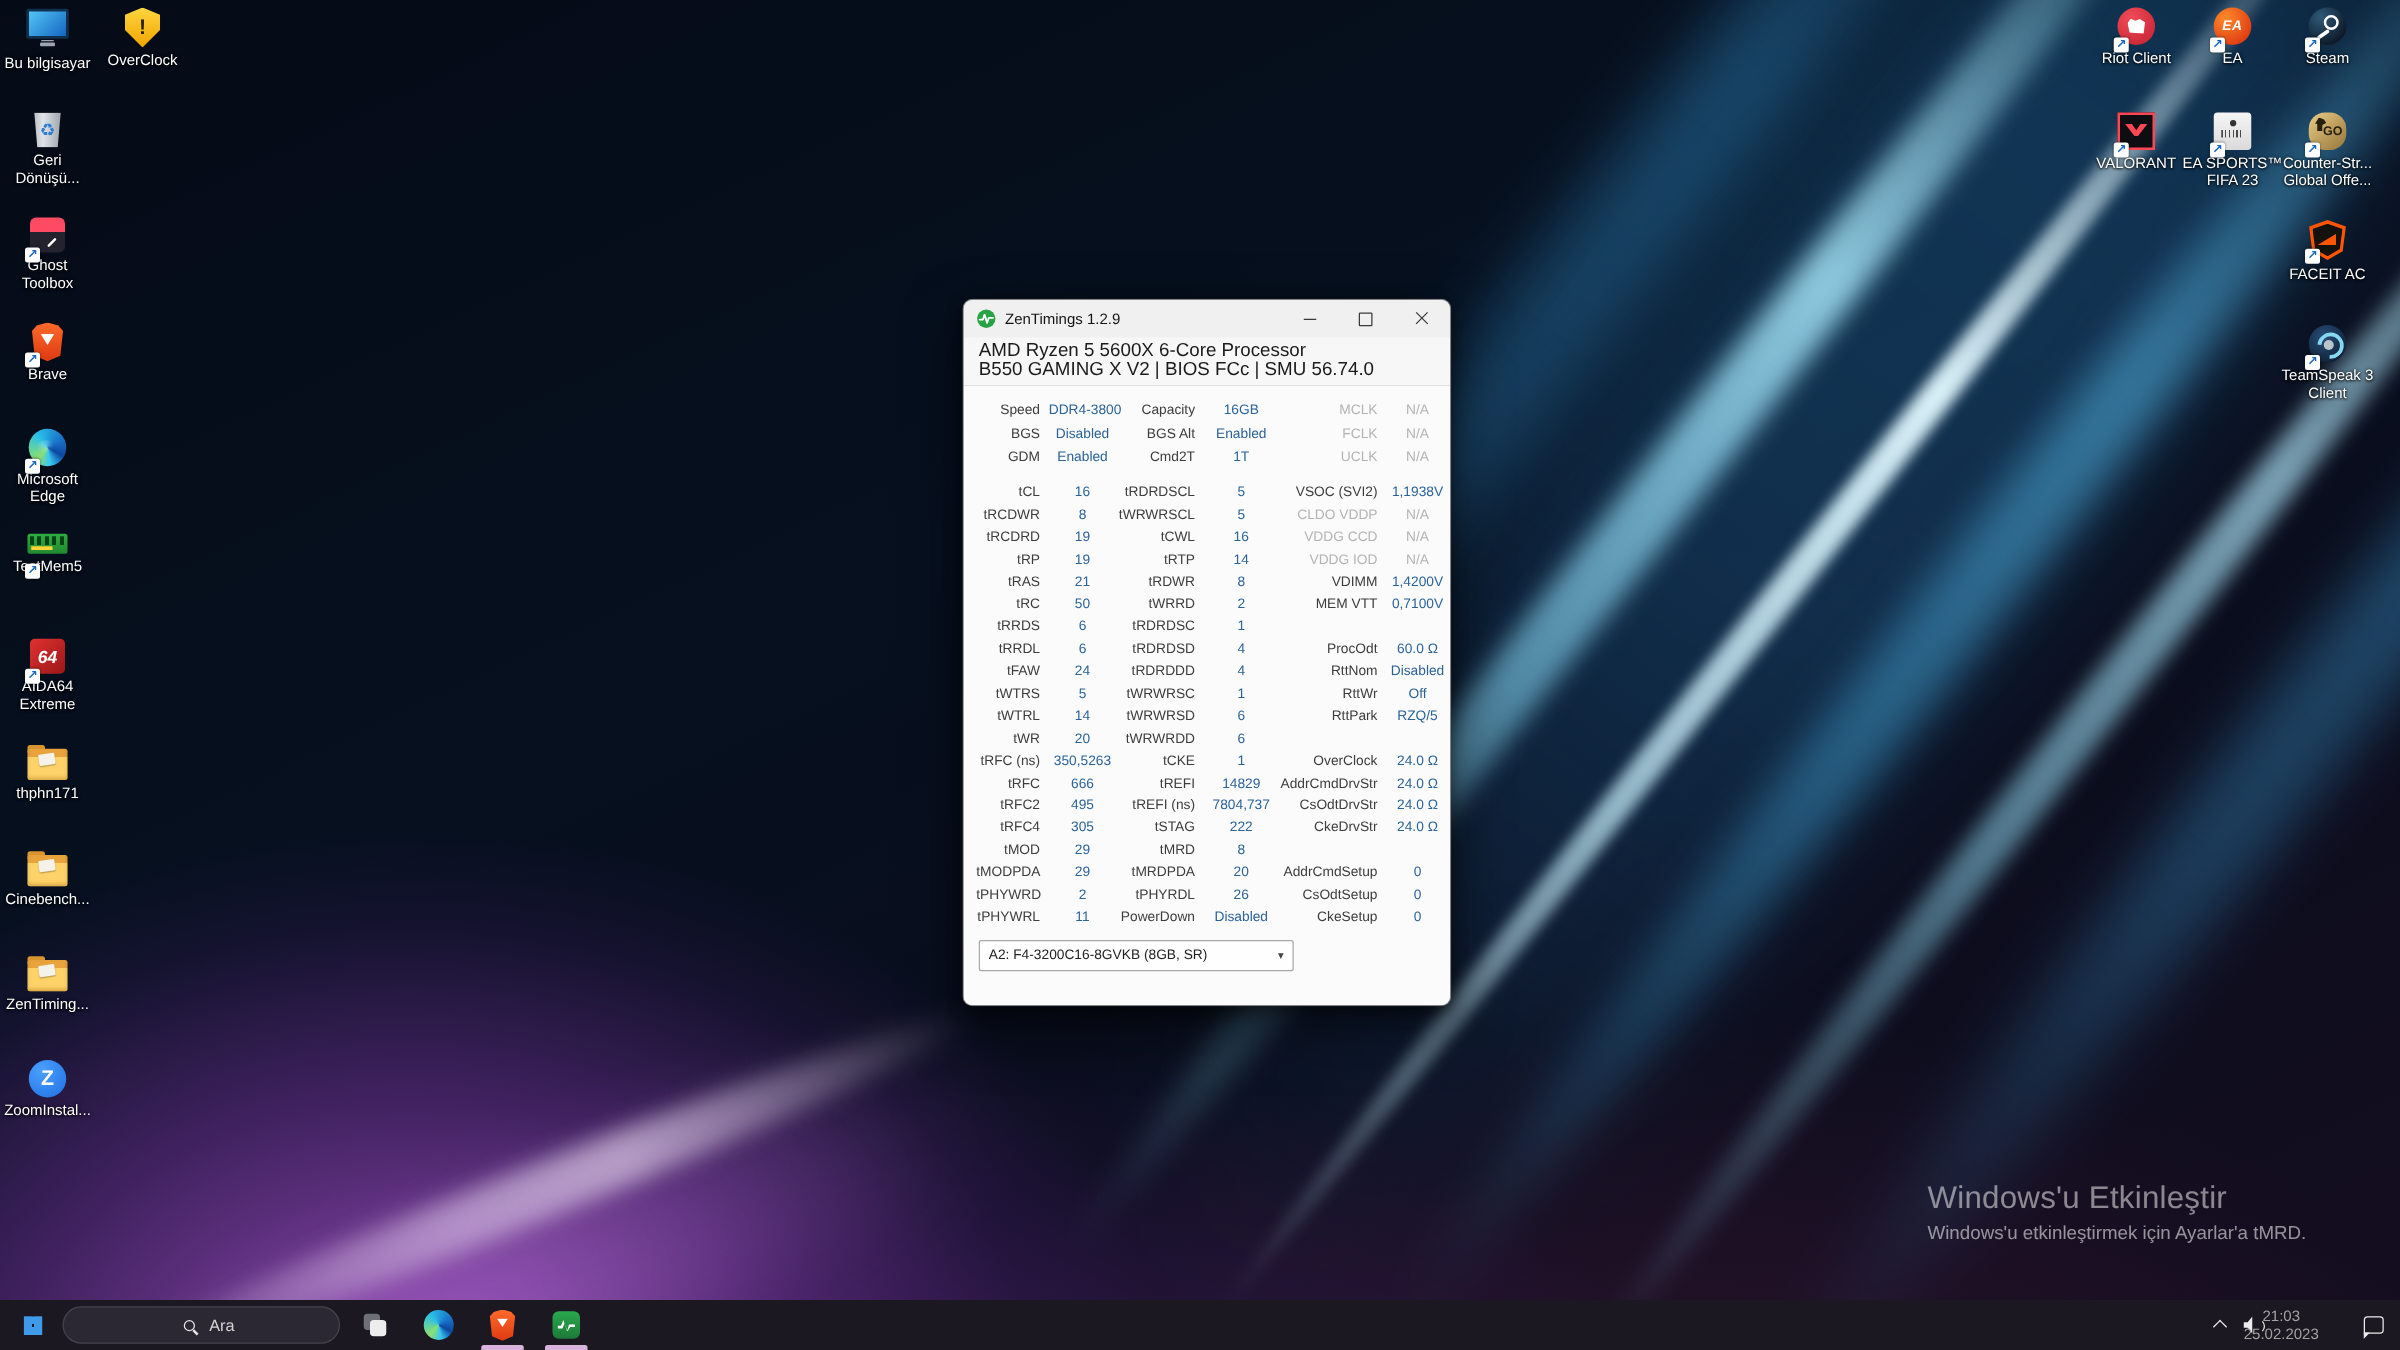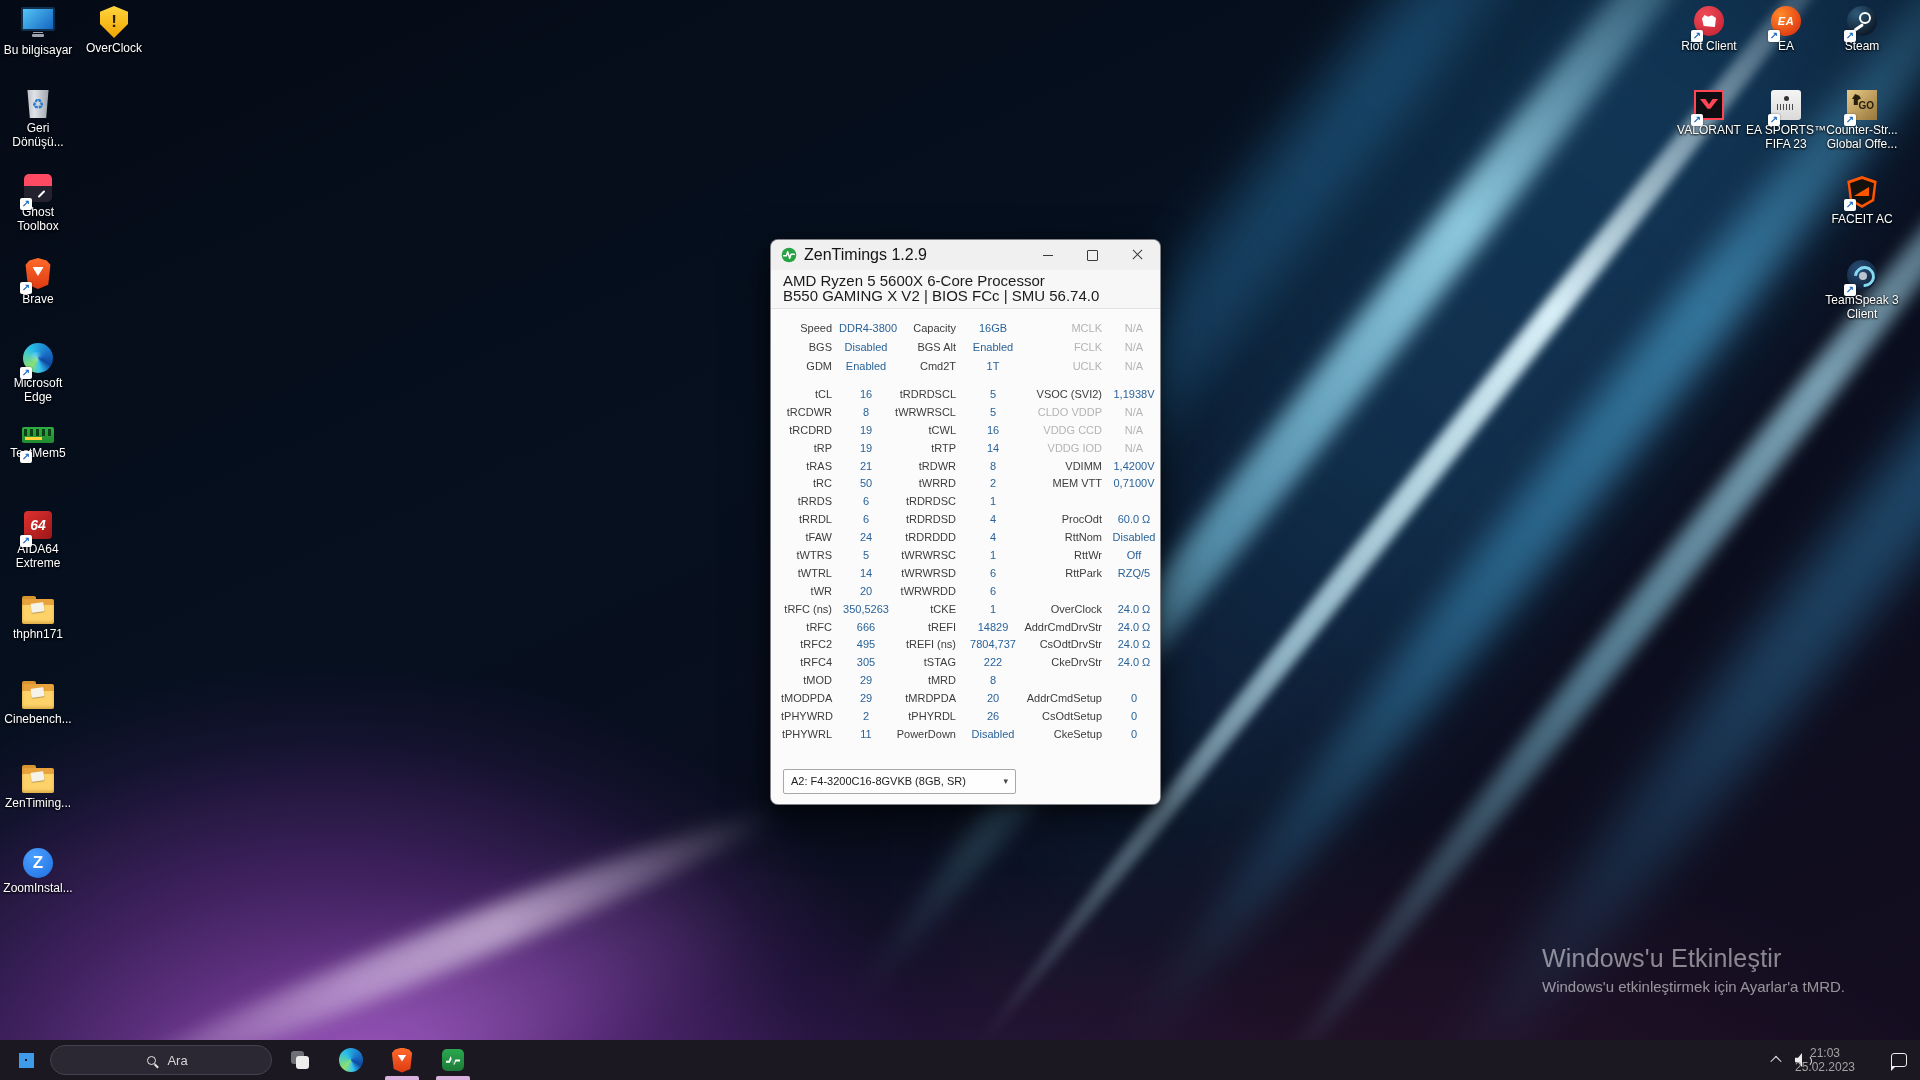--- a/index.html
+++ b/index.html
@@ -92,21 +92,21 @@
 
   .ic-valorant { width:30px; height:30px; background:#0d0d12; border:2px solid #ff4655; }
   .ic-valorant::after { content:""; position:absolute; left:4px; top:7px; width:18px; height:13px; background:#ff4655;
     clip-path:polygon(0 0,30% 0,50% 40%,70% 0,100% 0,58% 75%,42% 75%); }
 
   .ic-fifa { width:30px; height:30px; border-radius:3px; background:linear-gradient(#f5f5f5,#dadada); }
   .ic-fifa::before { content:""; position:absolute; top:6px; left:13px; width:5px; height:5px; border-radius:50%; background:#333; }
   .ic-fifa::after { content:""; position:absolute; top:14px; left:6px; width:18px; height:6px;
     background:repeating-linear-gradient(90deg,#4a4a4a 0 1px,transparent 1px 3px); }
 
-  .ic-csgo { width:30px; height:30px; border-radius:0; background:linear-gradient(135deg,#e9cb86,#97763a); }
+  .ic-csgo { width:30px; height:30px; border-radius:13px; background:linear-gradient(135deg,#e9cb86,#97763a); }
   .ic-csgo::before { content:""; position:absolute; left:5px; top:4px; width:9px; height:11px; background:#26200f;
     clip-path:polygon(20% 100%,20% 45%,0 45%,35% 0,80% 15%,100% 40%,65% 55%,65% 100%); }
   .ic-csgo .g { position:absolute; right:3px; top:10px; font-size:10px; font-weight:800; color:#26200f; }
 
   .ic-faceit::before { content:""; position:absolute; inset:1px; clip-path:polygon(50% 0,96% 16%,88% 78%,50% 100%,12% 78%,4% 16%); background:#ff5500; }
   .ic-faceit::after  { content:""; position:absolute; inset:4px;  clip-path:polygon(50% 0,96% 16%,88% 78%,50% 100%,12% 78%,4% 16%); background:#15110d; }
   .ic-faceit .g { position:absolute; z-index:2; left:9px; top:12px; width:15px; height:9px; background:#ff5500;
     clip-path:polygon(0 100%,100% 0,100% 100%); }
 
   .ic-ts { width:30px; height:30px; border-radius:50%; background:radial-gradient(circle at 40% 32%,#2a4f79,#0f2138 78%); }
@@ -118,21 +118,21 @@
   .watermark { position:absolute; left:1542px; top:944px; pointer-events:none; }
   .watermark .wm-title { font-size:25px; font-weight:300; color:rgba(255,255,255,.5); letter-spacing:.2px; }
   .watermark .wm-sub { margin-top:5px; font-size:15px; color:rgba(255,255,255,.55); }
 
   
   .zt-window { position:absolute; left:770px; top:239px; width:391px; height:566px; background:#f0f0f0;
     border-radius:8px; overflow:hidden; border:1px solid rgba(20,20,30,.5);
     box-shadow:0 18px 45px rgba(0,0,0,.55), 0 4px 12px rgba(0,0,0,.4); font-size:11px; }
   .zt-titlebar { height:30px; display:flex; align-items:center; padding-left:10px; background:#f0f0f0; }
   .zt-appicon { width:16px; height:16px; margin-right:7px; flex:0 0 auto; }
-  .zt-title { font-size:16px; color:#141414; flex:1; }
+  .zt-title { font-size:12px; color:#141414; flex:1; }
   .zt-controls { display:flex; height:30px; }
   .wc { width:45px; height:30px; display:flex; align-items:center; justify-content:center; position:relative; }
   .wc-min::before { content:""; width:10px; height:1px; background:#3a3a3a; }
   .wc-max::before { content:""; width:9px; height:9px; border:1px solid #3a3a3a; border-radius:1px; }
   .wc-close::before, .wc-close::after { content:""; position:absolute; width:13px; height:1.2px; background:#3a3a3a; }
   .wc-close::before { transform:rotate(45deg); } .wc-close::after { transform:rotate(-45deg); }
 
   .zt-menubar { height:27px; display:flex; align-items:center; padding:0 8px 0 4px; border-bottom:1px solid #e4e4e4; background:#f0f0f0; }
   .menu-item { padding:0 9px; font-size:12px; color:#1f1f1f; line-height:26px; }
   .zt-menubar .spacer { flex:1; }
@@ -145,21 +145,21 @@
 
   .zt-body { background:#fbfbfb; height:100%; padding-top:9px; }
   .trow { display:grid; grid-template-columns:58px 54px 70px 60px 86px 50px; align-items:center; padding-left:10px; }
   #config-grid .trow { height:19px; }
   #timing-grid { margin-top:10px; }
   #timing-grid .trow { height:17.9px; }
   .cl { text-align:right; padding-right:7px; color:#3d3d3d; white-space:nowrap; }
   .cv { text-align:center; color:#2b6399; white-space:nowrap; }
   .dim { color:#b4b4b4 !important; }
 
-  .zt-dropdown { margin:26px 0 0 12px; width:233px; height:25px; background:#fefefe; border:1px solid #a8a8a8; border-radius:2px;
+  .zt-dropdown { margin:9px 0 0 12px; width:252px; height:25px; background:#fefefe; border:1px solid #a8a8a8; border-radius:2px;
     display:flex; align-items:center; justify-content:space-between; padding:0 7px; font-size:11px; color:#222; }
   .zt-dropdown .arrow { font-size:9px; color:#444; }
 
   
   .taskbar { position:absolute; left:0; bottom:0; width:1920px; height:40px; background:#1b1821; }
   .tb-item { position:absolute; top:0; height:40px; display:flex; align-items:center; justify-content:center; }
   .tb-start { left:8px; width:36px; }
   .start-grid { width:15px; height:15px; background:#3d9be9;
     -webkit-mask:linear-gradient(#000,#000); 
     background-image:linear-gradient(to right,#3d9be9 6.5px,transparent 6.5px 8.5px,#3d9be9 8.5px),

